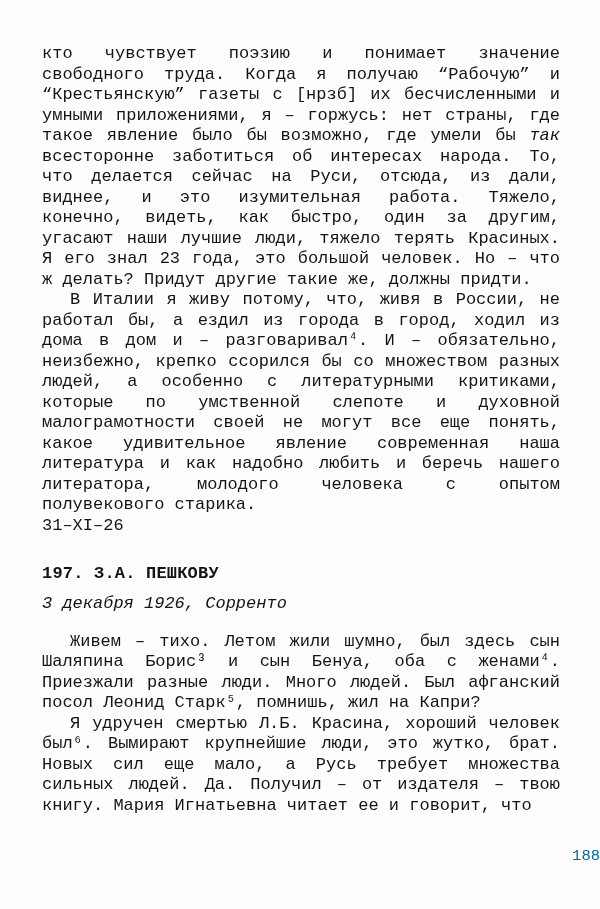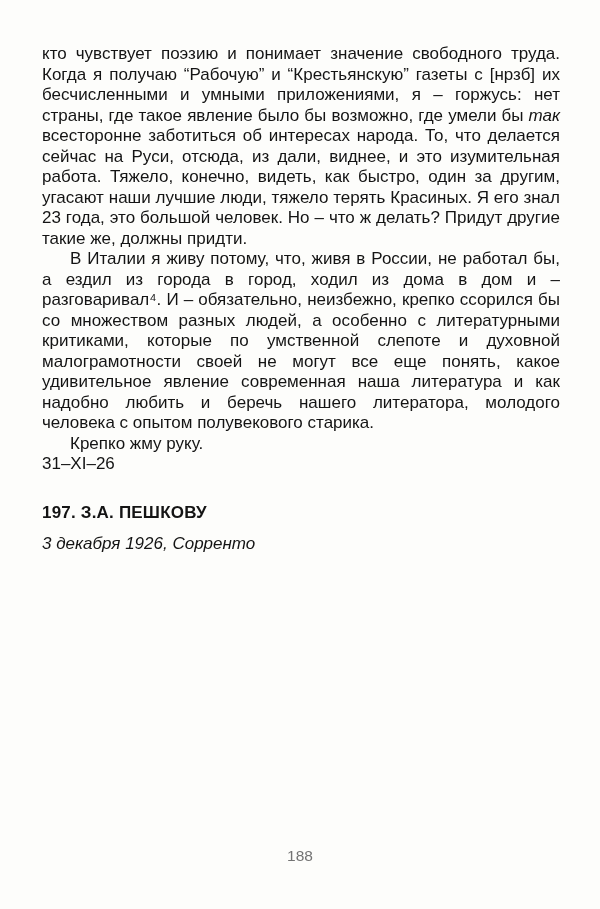--- a/index.html
+++ b/index.html
@@ -8,21 +8,21 @@
     background: #e9e8e4;
   }
   .page {
     position: relative;
     width: 600px;
     height: 909px;
     margin: 0 auto;
     background: #fdfdfb;
     box-sizing: border-box;
     padding: 44px 40px 0 42px;
-    font-family: Liberation Sans, sans-serif;
+    font-family: Liberation Mono, monospace;
     color: #141414;
     overflow: hidden;
   }
   .letter p {
     margin: 0;
     font-size: 17px;
     line-height: 20.5px;
     text-align: justify;
     text-indent: 28px;
   }
@@ -52,37 +52,38 @@
     margin: 0 0 17px 0 !important;
     font-style: italic;
     text-align: center;
     text-indent: 0 !important;
   }
   .page-number {
     position: absolute;
     bottom: 44px;
     left: 0;
     width: 100%;
-    text-align: center;
+    text-align: right;
     font-size: 15.5px;
-    color: #737373;
+    color: #0369a1;
   }
 </style>
 </head>
 <body>
 
 <div class="page">
 
   <div class="letter">
     <p class="no-indent"><span>кто чувствует поэзию и понимает значение свободного труда. Когда я получаю “Рабочую” и “Крестьянскую” газеты с [нрзб] их бесчисленными и умными приложениями, я – горжусь: нет страны, где такое явление было бы возможно, где умели бы </span><span class="em-word">так</span><span> всесторонне заботиться об интересах народа. То, что делается сейчас на Руси, отсюда, из дали, виднее, и это изумительная работа. Тяжело, конечно, видеть, как быстро, один за другим, угасают наши лучшие люди, тяжело терять Красиных. Я его знал 23 года, это большой человек. Но – что ж делать? Придут другие такие же, должны придти.</span></p>
     <p>В Италии я живу потому, что, живя в России, не работал бы, а ездил из города в город, ходил из дома в дом и – разговаривал⁴. И – обязательно, неизбежно, крепко ссорился бы со множеством разных людей, а особенно с литературными критиками, которые по умственной слепоте и духовной малограмотности своей не могут все еще понять, какое удивительное явление современная наша литература и как надобно любить и беречь нашего литератора, молодого человека с опытом полувекового старика.</p>
-    <p>Крепко жму руку.</p>
     <p class="send-date">31–XI–26</p>
   </div>
 
   <div class="letter">
     <div class="letter-heading">197. З.А. ПЕШКОВУ</div>
     <p class="letter-dateline">3 декабря 1926, Сорренто</p>
+    <p>Живем – тихо. Летом жили шумно, был здесь сын Шаляпина Борис³ и сын Бенуа, оба с женами⁴. Приезжали разные люди. Много людей. Был афганский посол Леонид Старк⁵, помнишь, жил на Капри?</p>
+    <p>Я удручен смертью Л.Б. Красина, хороший человек был⁶. Вымирают крупнейшие люди, это жутко, брат. Новых сил еще мало, а Русь требует множества сильных людей. Да. Получил – от издателя – твою книгу. Мария Игнатьевна читает ее и говорит, что</p>
   </div>
 
   <div class="page-number">188</div>
 
 </div>
 
 </body></html>

